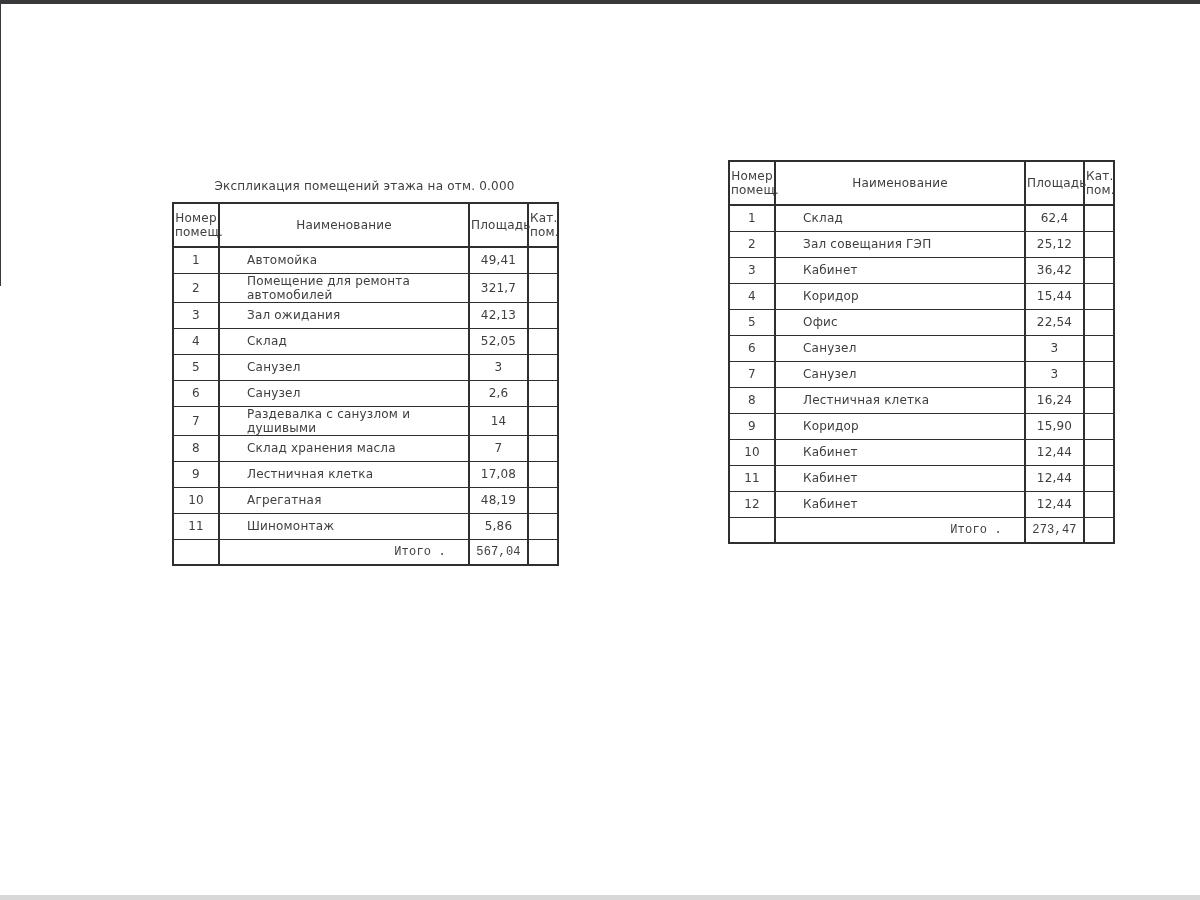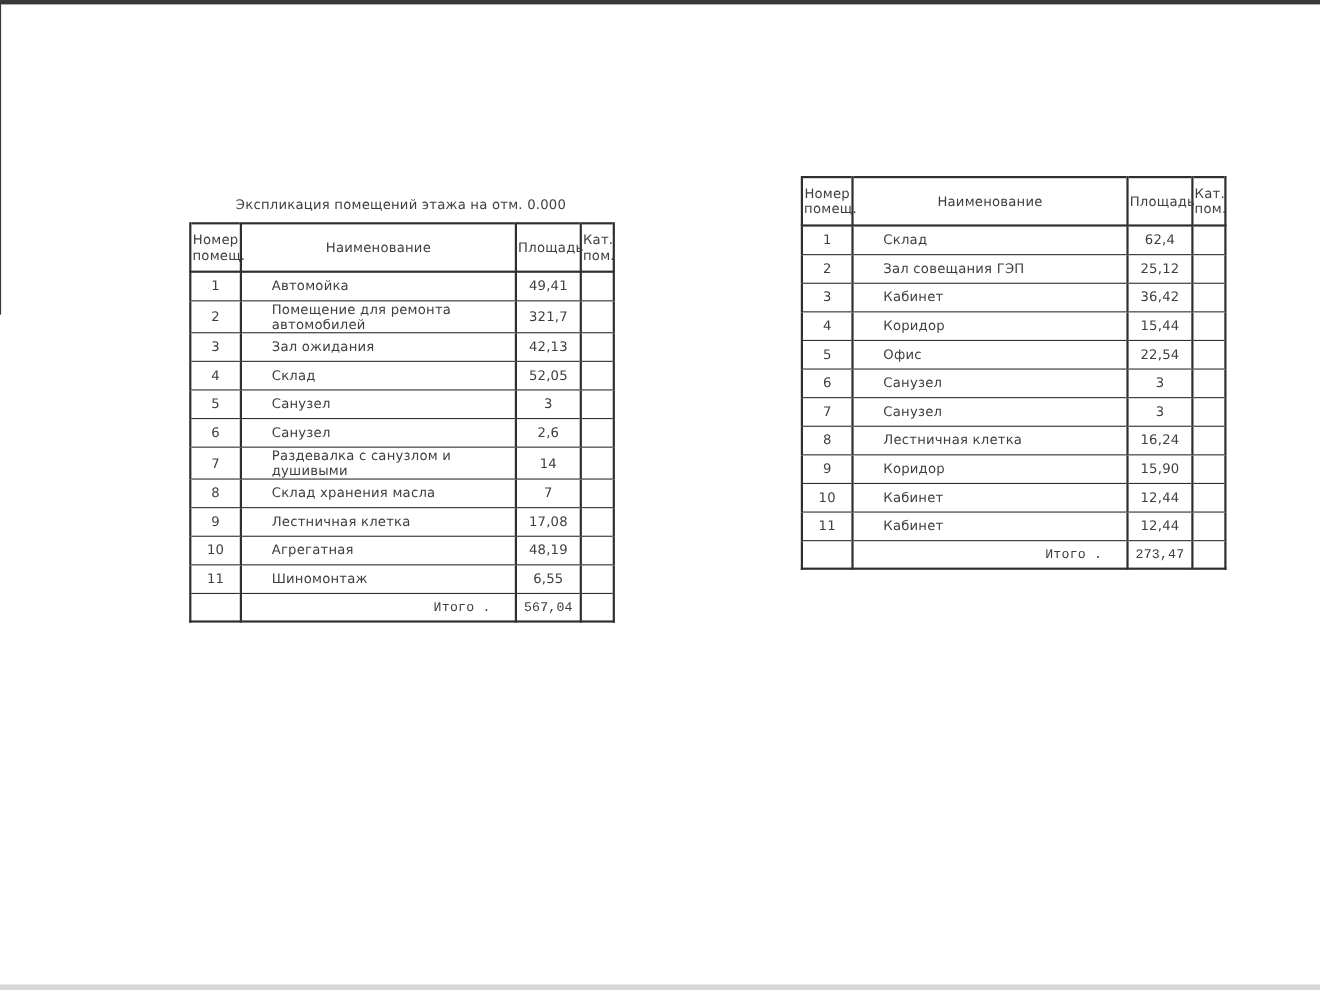--- a/index.html
+++ b/index.html
@@ -157,21 +157,21 @@
           </tr>
           <tr>
             <td class="c-num">10</td>
             <td class="c-name">Агрегатная</td>
             <td class="c-area">48,19</td>
             <td class="c-cat"></td>
           </tr>
           <tr>
             <td class="c-num">11</td>
             <td class="c-name">Шиномонтаж</td>
-            <td class="c-area">6,55</td>
+            <td class="c-area">5,86</td>
             <td class="c-cat"></td>
           </tr>
         </tbody>
       <tfoot>
         <tr>
           <td class="c-num"></td>
           <td class="c-name total-label">Итого .</td>
           <td class="c-area">567,04</td>
           <td class="c-cat"></td>
         </tr>
@@ -257,20 +257,26 @@
             <td class="c-name">Кабинет</td>
             <td class="c-area">12,44</td>
             <td class="c-cat"></td>
           </tr>
           <tr>
             <td class="c-num">11</td>
             <td class="c-name">Кабинет</td>
             <td class="c-area">12,44</td>
             <td class="c-cat"></td>
           </tr>
+          <tr>
+            <td class="c-num">12</td>
+            <td class="c-name">Кабинет</td>
+            <td class="c-area">12,44</td>
+            <td class="c-cat"></td>
+          </tr>
         </tbody>
       <tfoot>
         <tr>
           <td class="c-num"></td>
           <td class="c-name total-label">Итого .</td>
           <td class="c-area">273,47</td>
           <td class="c-cat"></td>
         </tr>
       </tfoot>
     </table>

